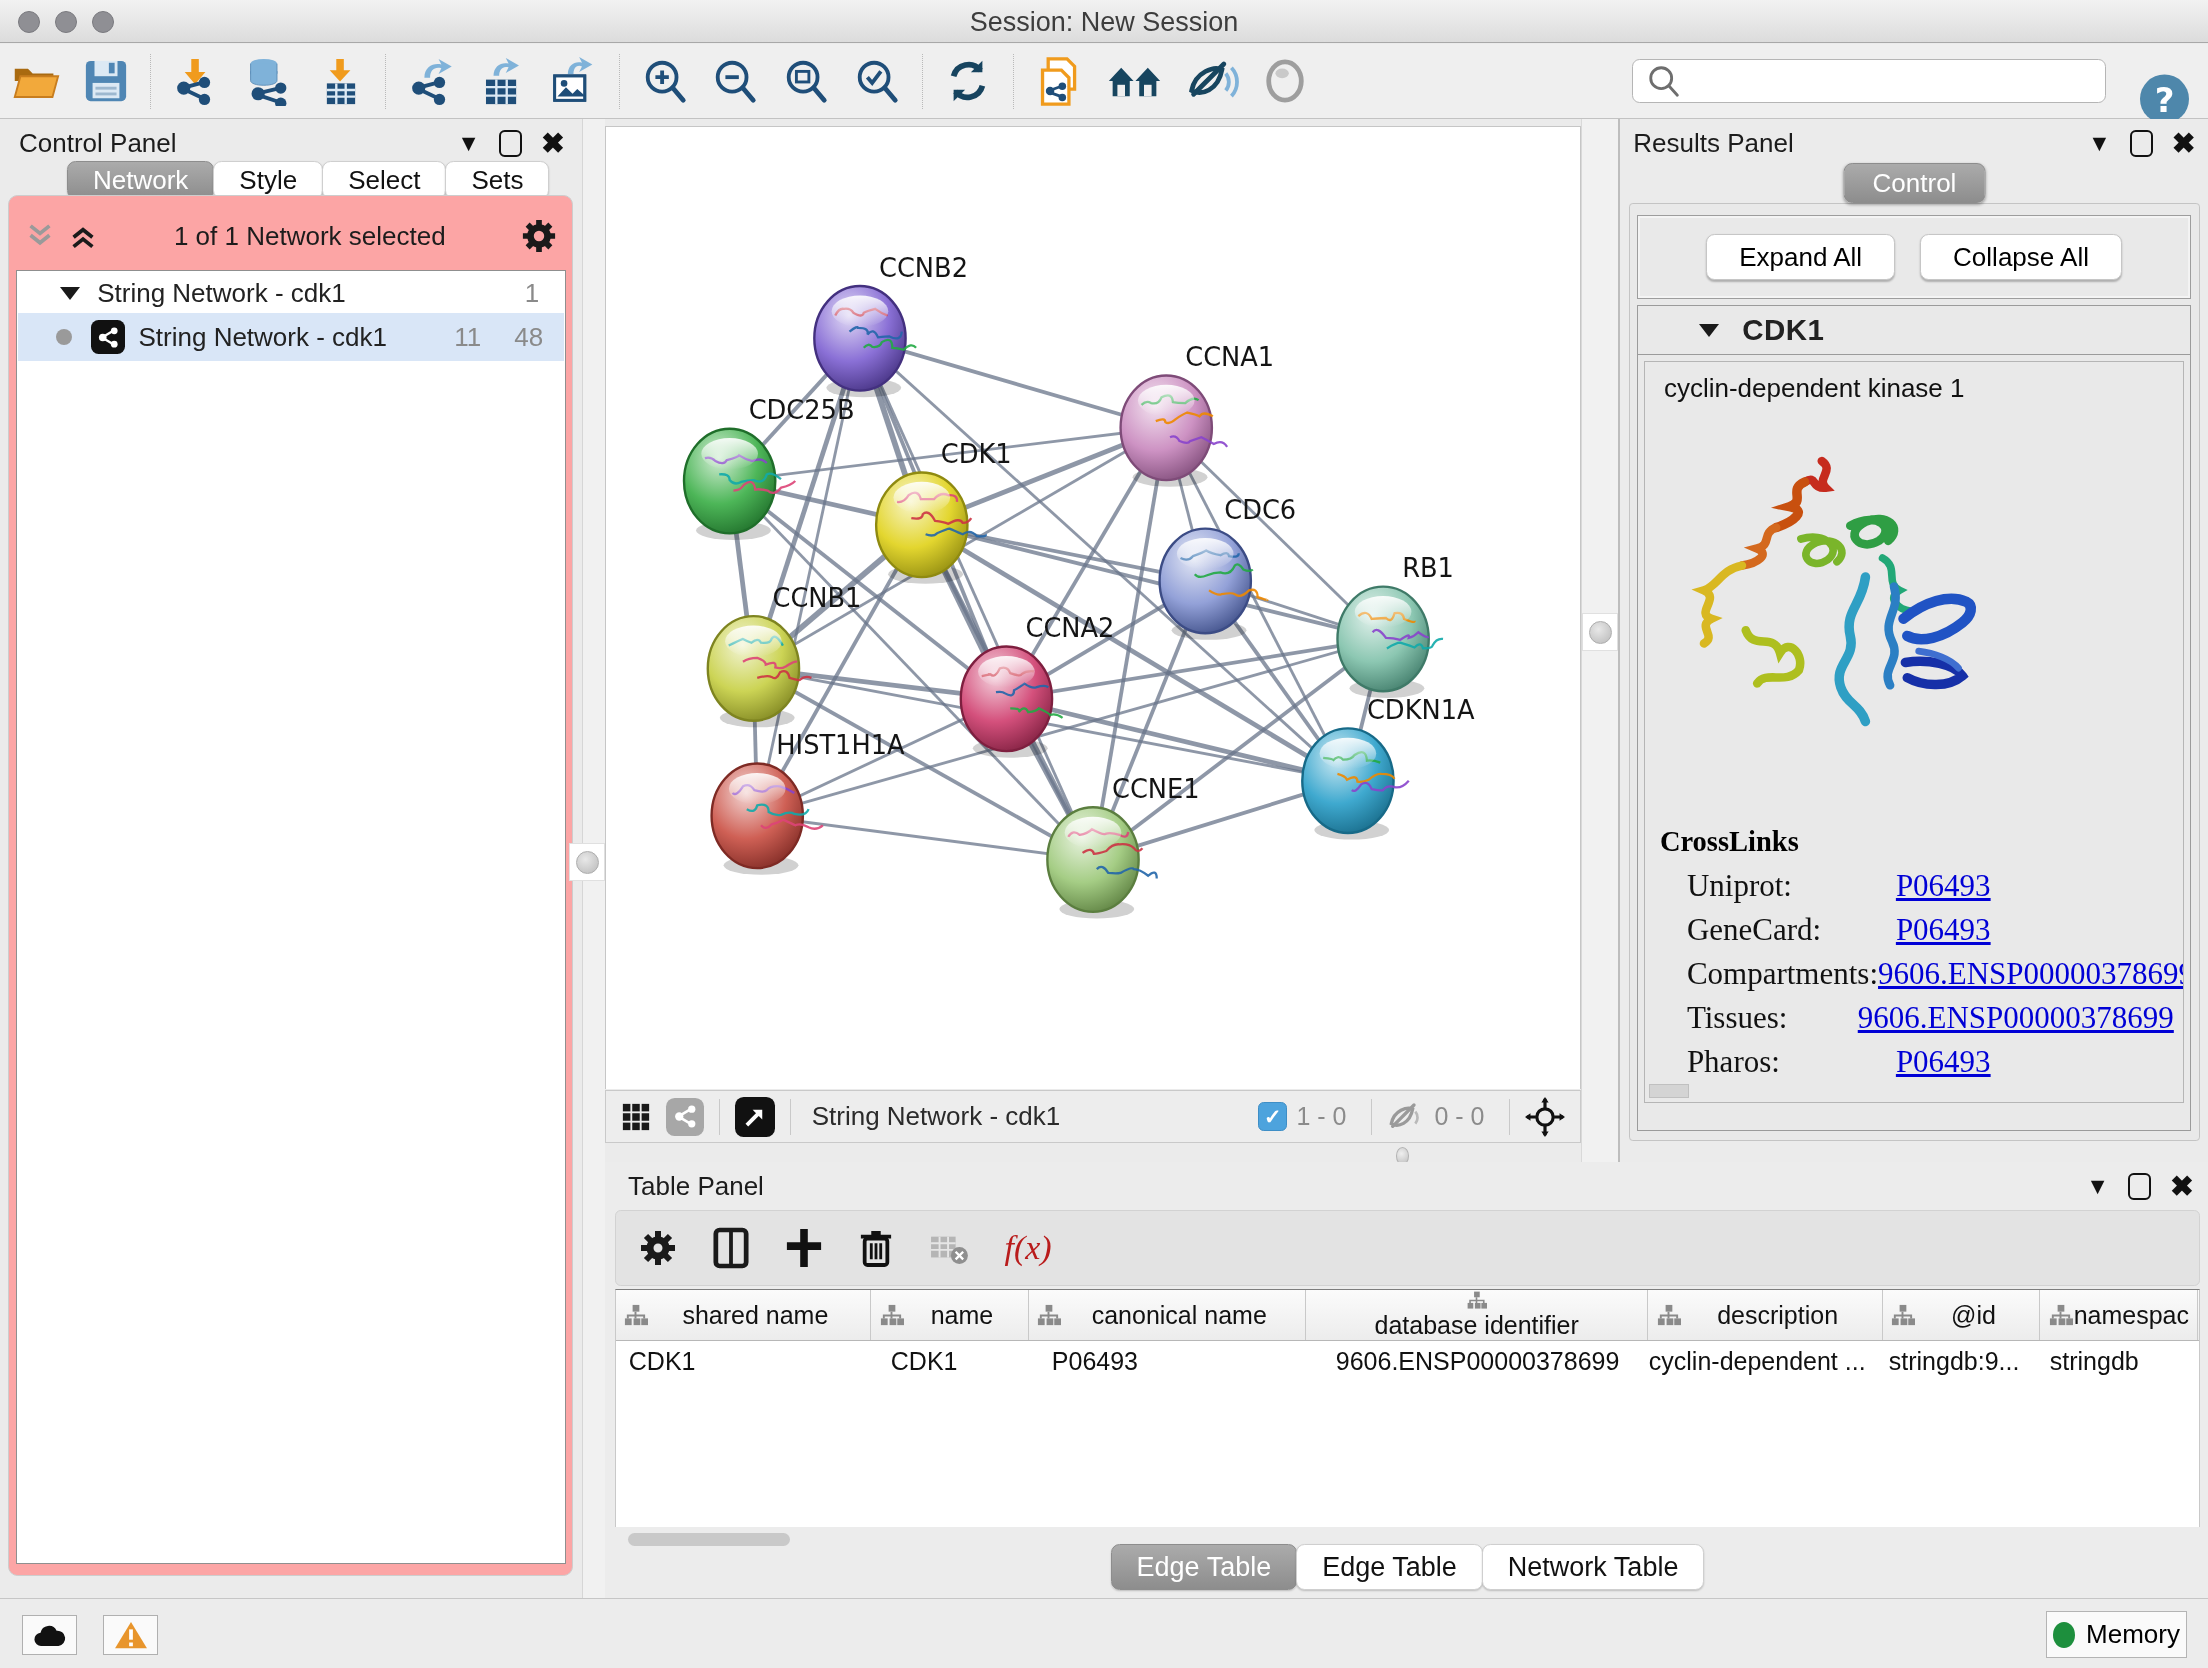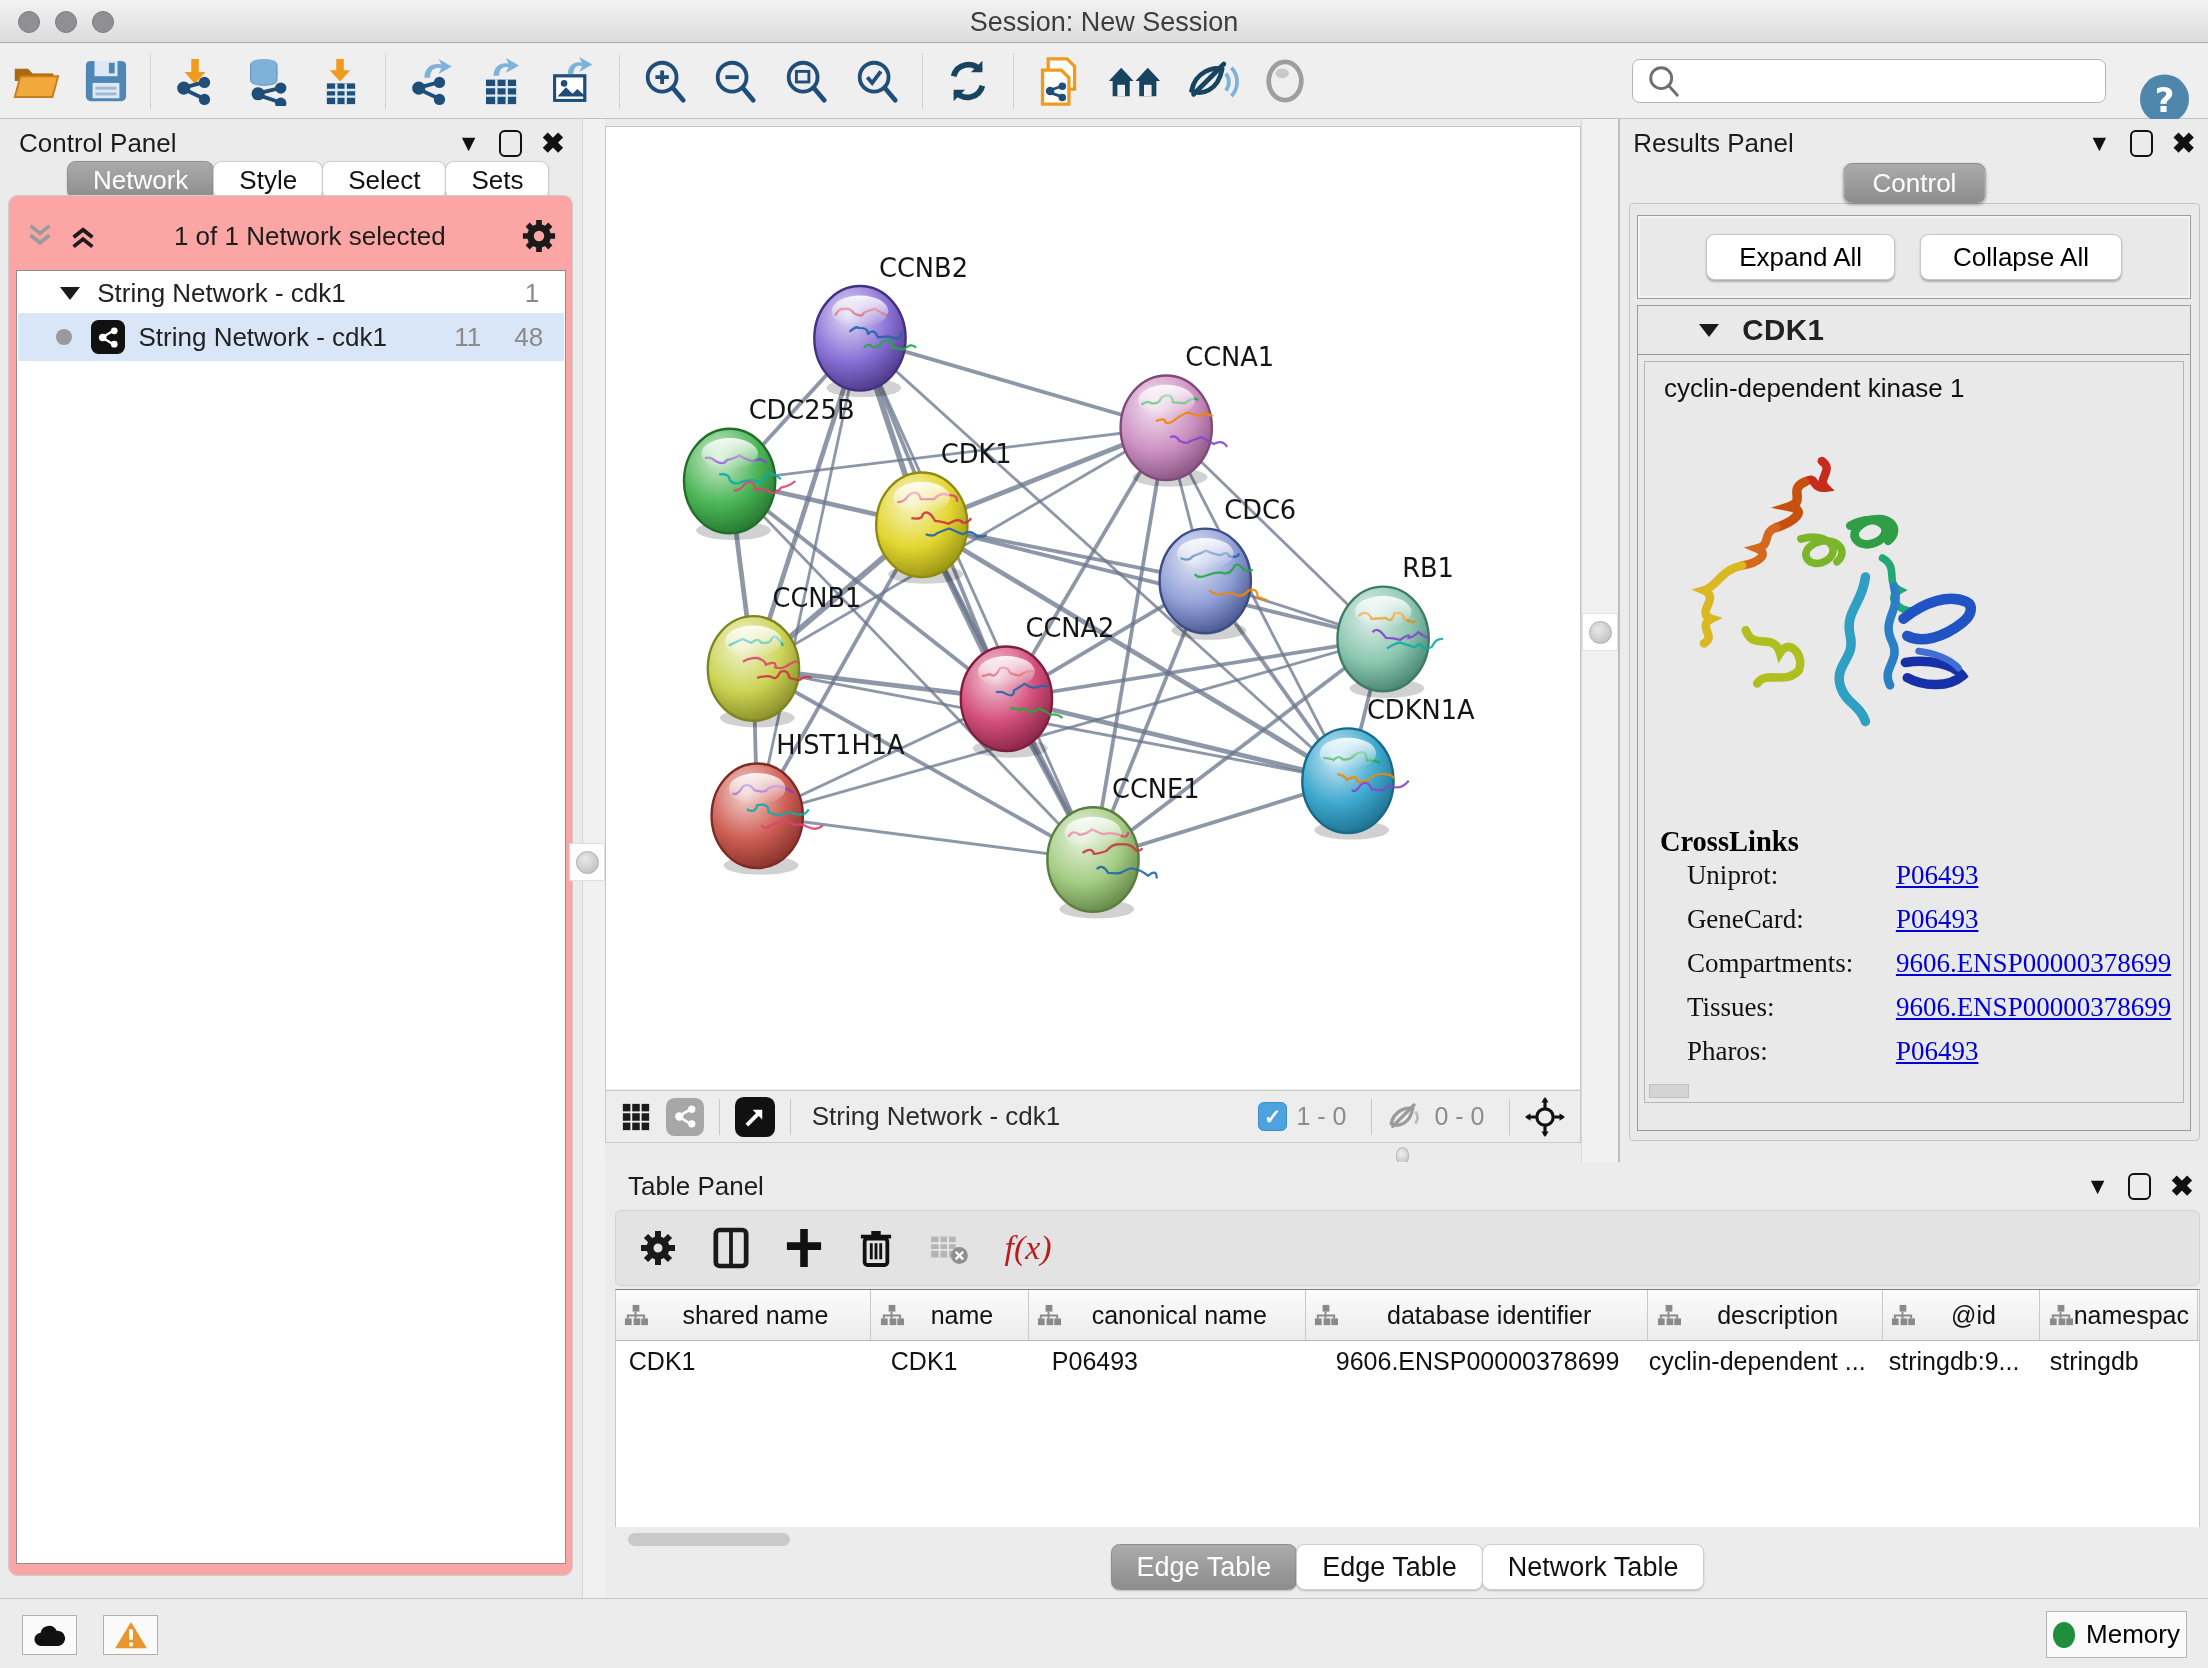--- a/index.html
+++ b/index.html
@@ -100,21 +100,21 @@
   #rp-protein-head{position:absolute;left:0;right:0;top:0;height:49px;border-bottom:1px solid #9b9b9b;
     display:flex;align-items:center;}
   #rp-protein-head .tree-caret{margin:0 23px 0 61px;}
   #rp-protein-name{font-size:29.5px;font-weight:bold;letter-spacing:0.5px;}
   #rp-content{position:absolute;left:5.7px;right:5.7px;top:55px;bottom:27px;border:1px solid #b5b5b5;background:#e9e9e9;overflow:hidden;}
   #rp-desc{position:absolute;left:19px;top:11.4px;font-size:26px;color:#111;}
   #protein-svg{position:absolute;left:34px;top:82px;}
   #xl-title{position:absolute;left:15px;top:464px;font-family:"Liberation Serif",serif;
     font-weight:bold;font-size:28.5px;color:#000;}
   #crosslinks{position:absolute;left:42px;top:498px;right:9.5px;}
-  .clrow{display:flex;height:44px;align-items:flex-start;font-family:"Liberation Serif",serif;font-size:27px;}
+  .clrow{display:flex;height:44px;align-items:flex-end;font-family:"Liberation Serif",serif;font-size:31px;}
   .cllabel{width:209px;color:#111;}
   .cllink{color:#0000d6;text-decoration:underline;}
   #rp-scroll-thumb{position:absolute;left:3.8px;bottom:3.8px;width:40px;height:13.3px;background:#d4d4d4;border:1px solid #c0c0c0;}
   
   #table-panel{position:absolute;left:605px;top:1162px;width:1604px;height:436px;background:#ececec;}
   #tp-head{position:absolute;left:23px;right:15px;top:7.6px;display:flex;align-items:center;}
   #tp-head .panel-title{flex:1;}
   #tp-toolbar{position:absolute;left:9.5px;top:48px;width:1585px;height:76px;background:#e3e3e3;
     border:1px solid #d2d2d2;border-radius:5.7px;display:flex;align-items:center;padding:0 23px;gap:36px;}
   .fx{font-family:"Liberation Serif",serif;font-style:italic;font-size:34px;color:#b91c1c;}
@@ -767,21 +767,21 @@
               <g fill="#8a8a8a">
                 <rect x="10" y="2" width="7" height="7"></rect>
                 <rect x="2" y="16" width="7" height="7"></rect>
                 <rect x="11" y="16" width="7" height="7"></rect>
                 <rect x="19" y="16" width="7" height="7"></rect>
               </g>
               <path d="M13 9 v4 M5 16 v-3 h17 v3 M13 13 v3" stroke="#8a8a8a" stroke-width="2" fill="none"></path>
             </svg>
             <span class="thlabel">canonical name</span>
           </div>
-          <div class="th" style="width: 351px;">
+          <div class="th" style="width: 351px; flex-direction: column;">
             <svg width="25" height="25" viewBox="0 0 26 26">
               <g fill="#8a8a8a">
                 <rect x="10" y="2" width="7" height="7"></rect>
                 <rect x="2" y="16" width="7" height="7"></rect>
                 <rect x="11" y="16" width="7" height="7"></rect>
                 <rect x="19" y="16" width="7" height="7"></rect>
               </g>
               <path d="M13 9 v4 M5 16 v-3 h17 v3 M13 13 v3" stroke="#8a8a8a" stroke-width="2" fill="none"></path>
             </svg>
             <span class="thlabel">database identifier</span>

